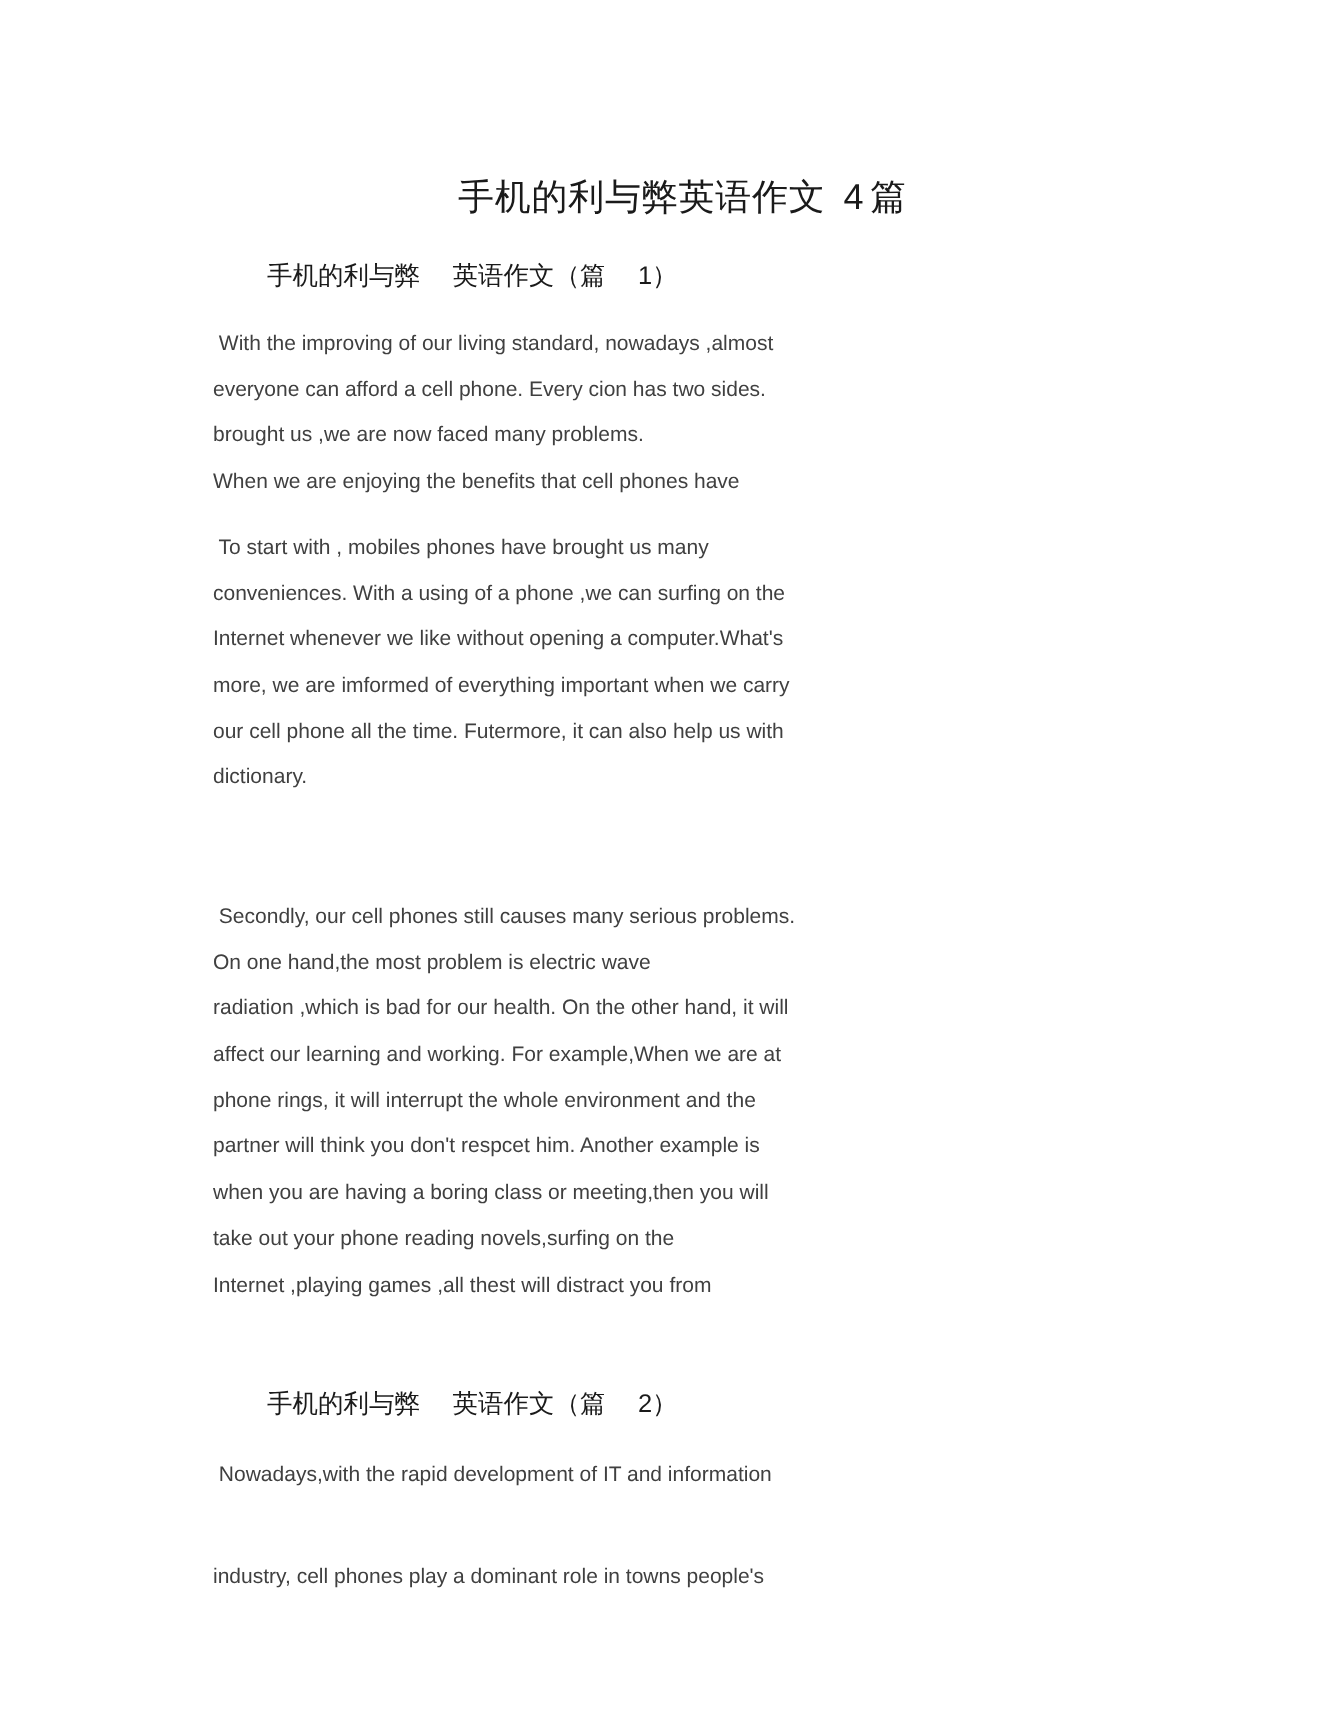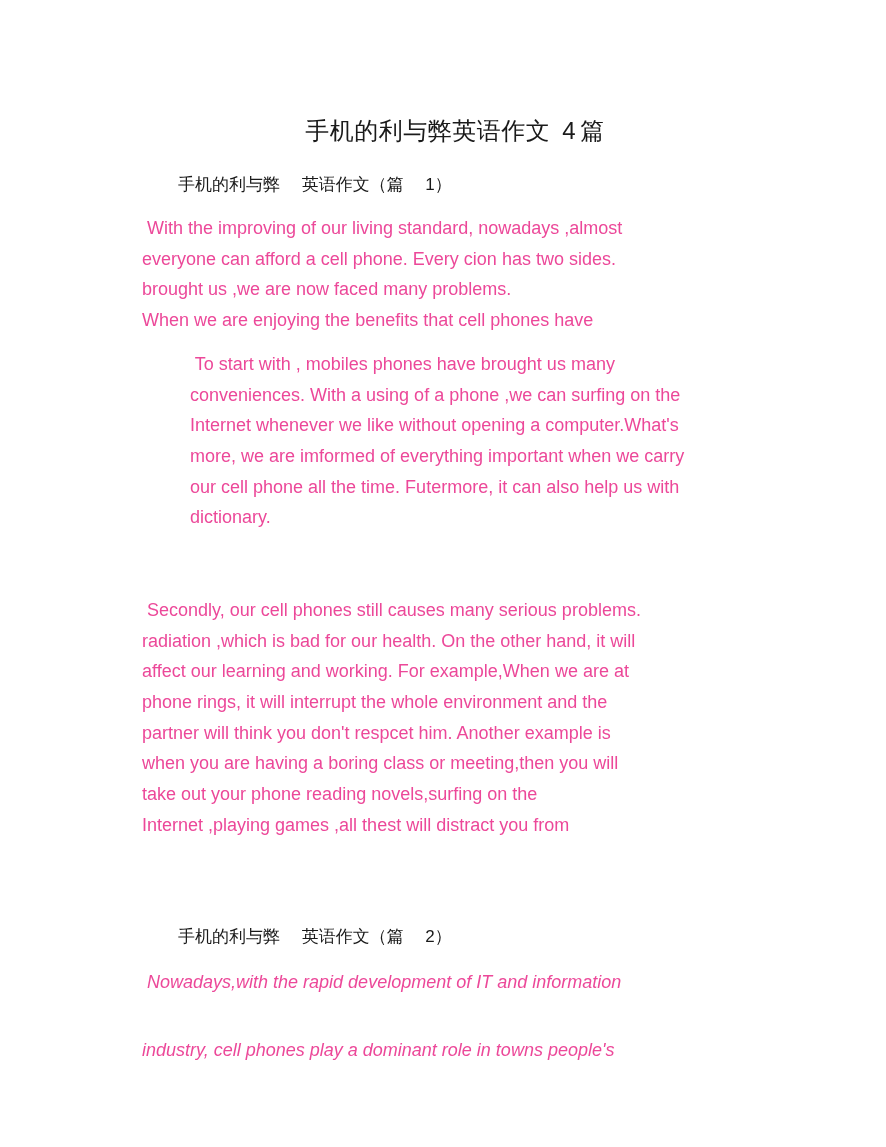--- a/index.html
+++ b/index.html
@@ -52,23 +52,23 @@
     }
     .section-heading .num {
       font-family: "Liberation Sans", sans-serif;
       font-size: 17px;
     }
     .para {
       position: absolute;
       left: 130px;
       width: 560px;
       font-family: "Liberation Sans", sans-serif;
-      font-size: 18px;
+      font-size: 14px;
       line-height: 30.7px;
-      color: #ec4899;
+      color: #404040;
     }
     .line {
       display: block;
       white-space: pre;
       height: 30.7px;
     }
   </style>
 </head>
 <body>
 
@@ -80,40 +80,41 @@
 
   <div class="section-heading" style="top:172px;"><span>手机的利与弊</span><span>    </span><span>英语作文（篇</span><span>    </span><span class="num">1</span><span>）</span></div>
 
   <div class="para" style="top:213px;">
     <span class="line"> With the improving of our living standard, nowadays ,almost</span>
     <span class="line">everyone can afford a cell phone. Every cion has two sides.</span>
     <span class="line">brought us ,we are now faced many problems.</span>
     <span class="line">When we are enjoying the benefits that cell phones have</span>
   </div>
 
-  <div class="para" style="top:349px;margin-left:48px;">
+  <div class="para" style="top:349px;">
     <span class="line"> To start with , mobiles phones have brought us many</span>
     <span class="line">conveniences. With a using of a phone ,we can surfing on the</span>
     <span class="line">Internet whenever we like without opening a computer.What's</span>
     <span class="line">more, we are imformed of everything important when we carry</span>
     <span class="line">our cell phone all the time. Futermore, it can also help us with</span>
     <span class="line">dictionary.</span>
   </div>
 
   <div class="para" style="top:575px;margin-top:20px;">
     <span class="line"> Secondly, our cell phones still causes many serious problems.</span>
+    <span class="line">On one hand,the most problem is electric wave</span>
     <span class="line">radiation ,which is bad for our health. On the other hand, it will</span>
     <span class="line">affect our learning and working. For example,When we are at</span>
     <span class="line">phone rings, it will interrupt the whole environment and the</span>
     <span class="line">partner will think you don't respcet him. Another example is</span>
     <span class="line">when you are having a boring class or meeting,then you will</span>
     <span class="line">take out your phone reading novels,surfing on the</span>
     <span class="line">Internet ,playing games ,all thest will distract you from</span>
   </div>
 
   <div class="section-heading" style="top:924px;"><span>手机的利与弊</span><span>    </span><span>英语作文（篇</span><span>    </span><span class="num">2</span><span>）</span></div>
 
-  <div class="para" style="top:966px; line-height:33px;font-style:italic;">
+  <div class="para" style="top:966px; line-height:33px;">
     <span class="line" style="height:33px;"> Nowadays,with the rapid development of IT and information</span>
     <span class="line" style="height:33px;margin-top:35px;">industry, cell phones play a dominant role in towns people's</span>
   </div>
 
 </div>
 
 </body></html>

